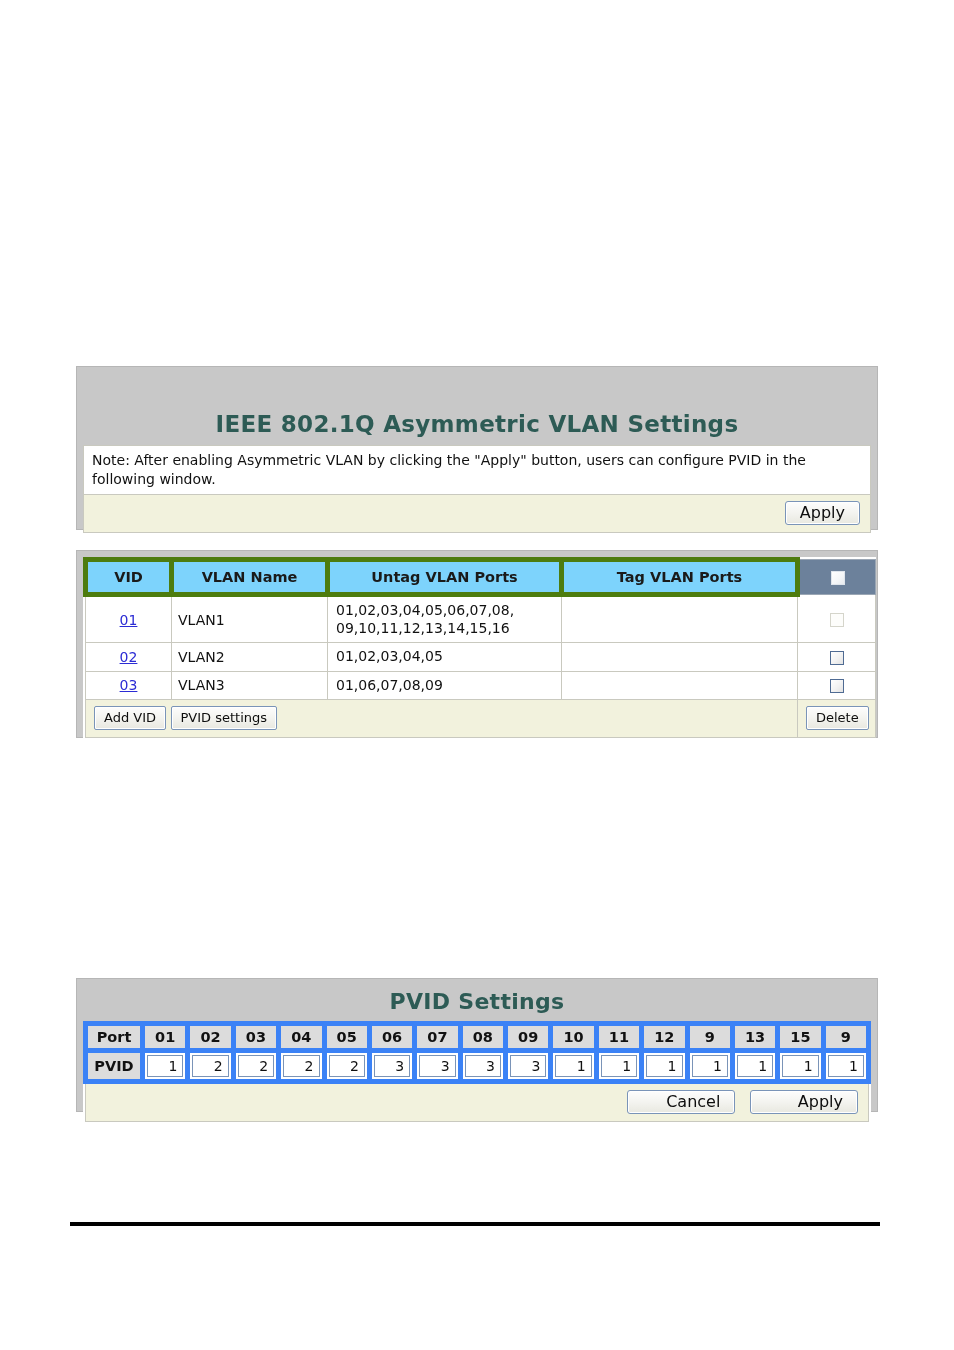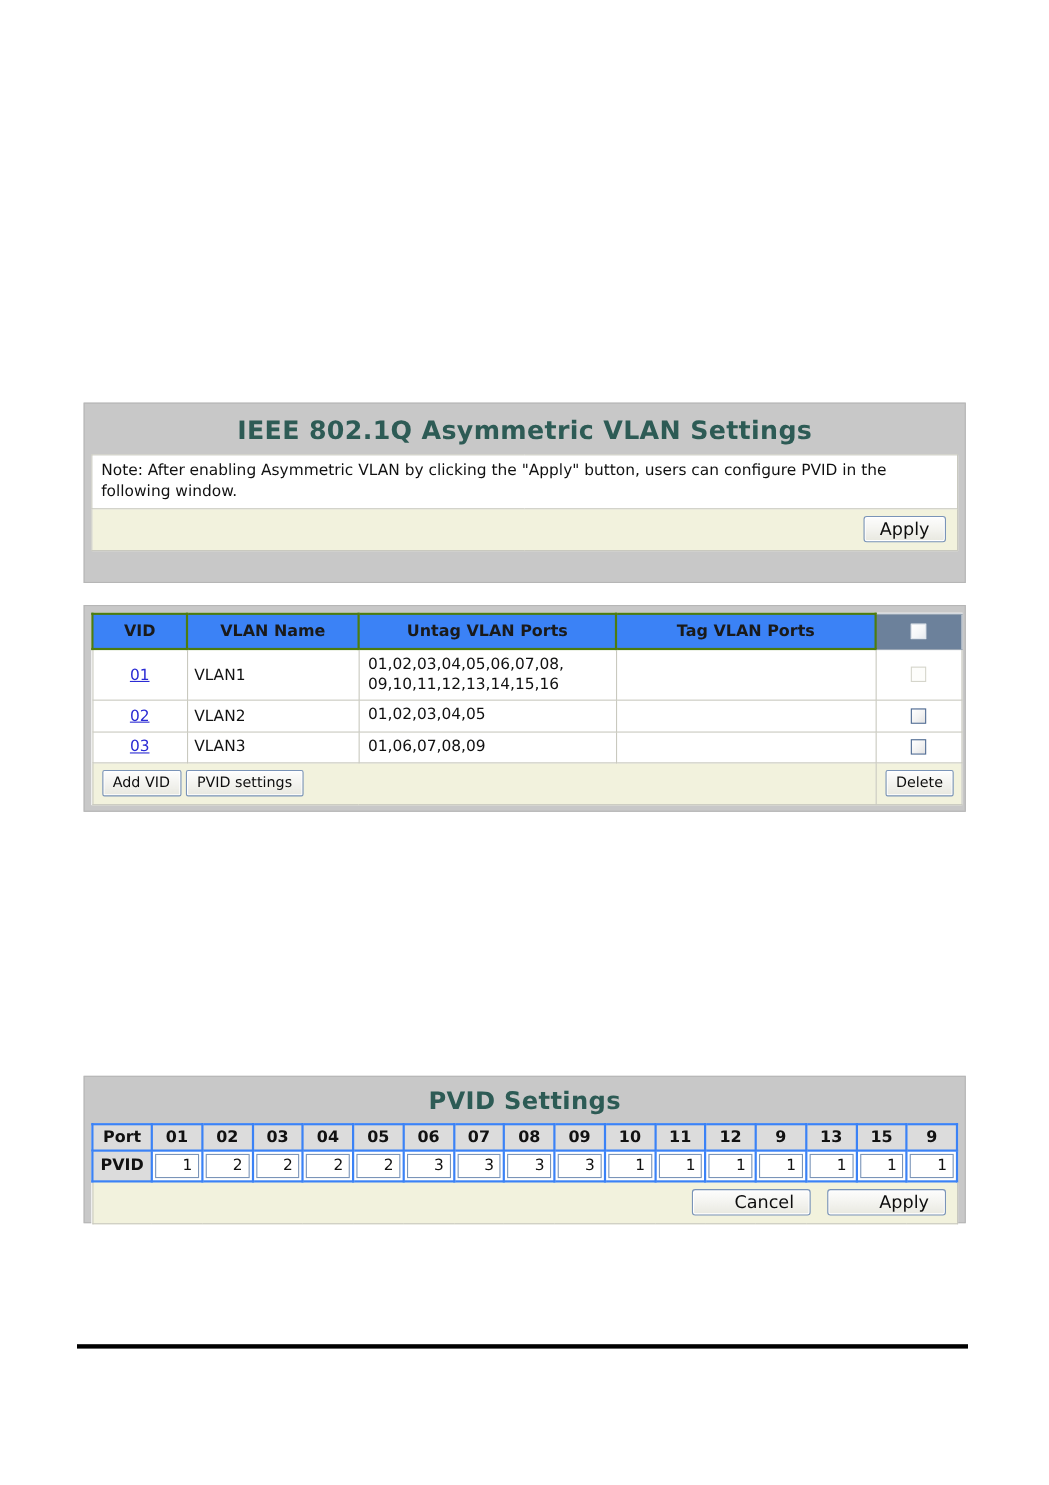--- a/index.html
+++ b/index.html
@@ -35,20 +35,21 @@
   #asym-panel {
     left: 76px;
     top: 366px;
     width: 802px;
     height: 164px;
   }
   #asym-panel .panel-title {
     font-size: 23px;
     line-height: 38px;
     height: 40px;
+    margin-top: 32px;
   }
   .asym-table {
     border-collapse: collapse;
     width: 100%;
     background: #ffffff;
     border: 1px solid #a9a9a0;
     table-layout: fixed;
   }
   .asym-table td {
     border: 1px solid #c9c9bf;
@@ -140,22 +141,22 @@
     height: 188px;
   }
   .vlan-table {
     border-collapse: collapse;
     width: 100%;
     background: #ffffff;
     border: 1px solid #a9a9a0;
     table-layout: fixed;
   }
   .vlan-table th {
-    background: #3b82f6;
-    border: 2px solid #4d7c0f;
+    background: #7dd3fc;
+    border: 5px solid #4d7c0f;
     font-size: 14.5px;
     font-weight: bold;
     color: #1a1a1a;
     padding: 7px 2px 7px 2px;
     text-align: center;
   }
   .vlan-table th.check-col {
     background: #6c819b;
     border: 1px solid #9aa6b4;
     padding: 6px 2px;
@@ -225,21 +226,21 @@
     height: 36px;
   }
   .pvid-table {
     border-collapse: collapse;
     width: 100%;
     background: #ffffff;
     border: 1px solid #a9a9a0;
     table-layout: fixed;
   }
   .pvid-table td {
-    border: 2px solid #3b82f6;
+    border: 5px solid #3b82f6;
     text-align: center;
     vertical-align: middle;
     font-size: 14.5px;
     color: #111;
   }
   td.pvid-rowlabel {
     width: 48px;
     background: #dcdcdc;
     font-weight: bold;
     font-size: 14.5px;

